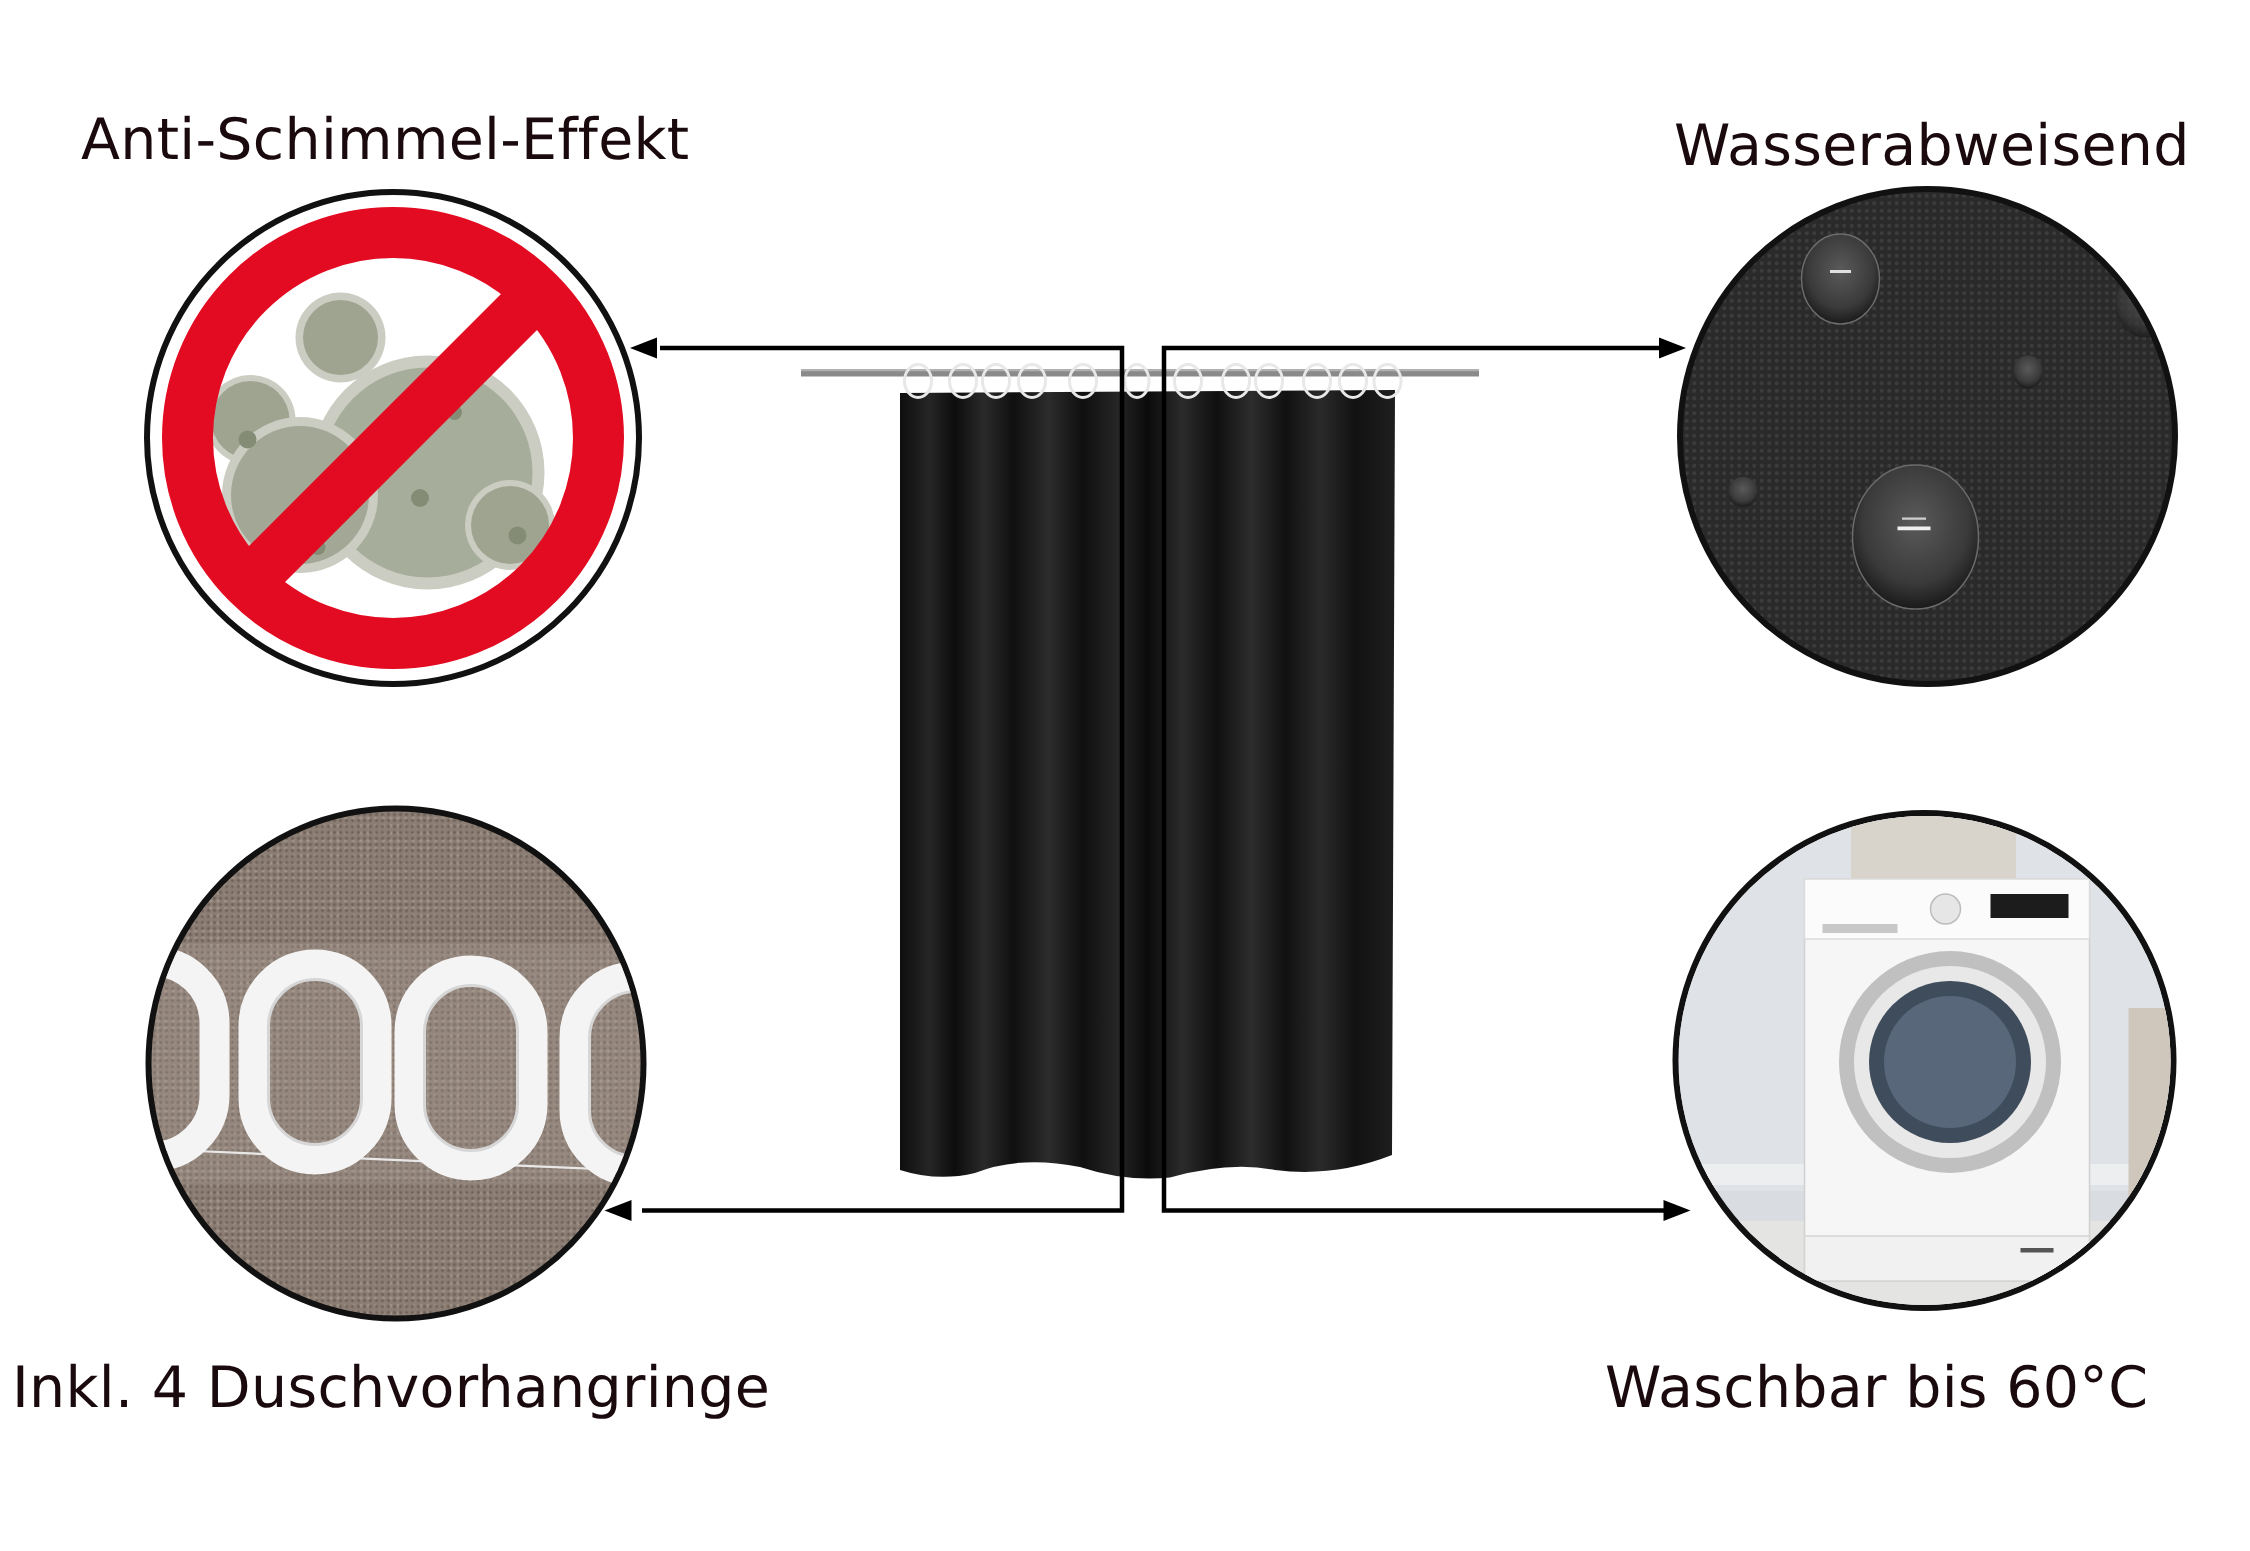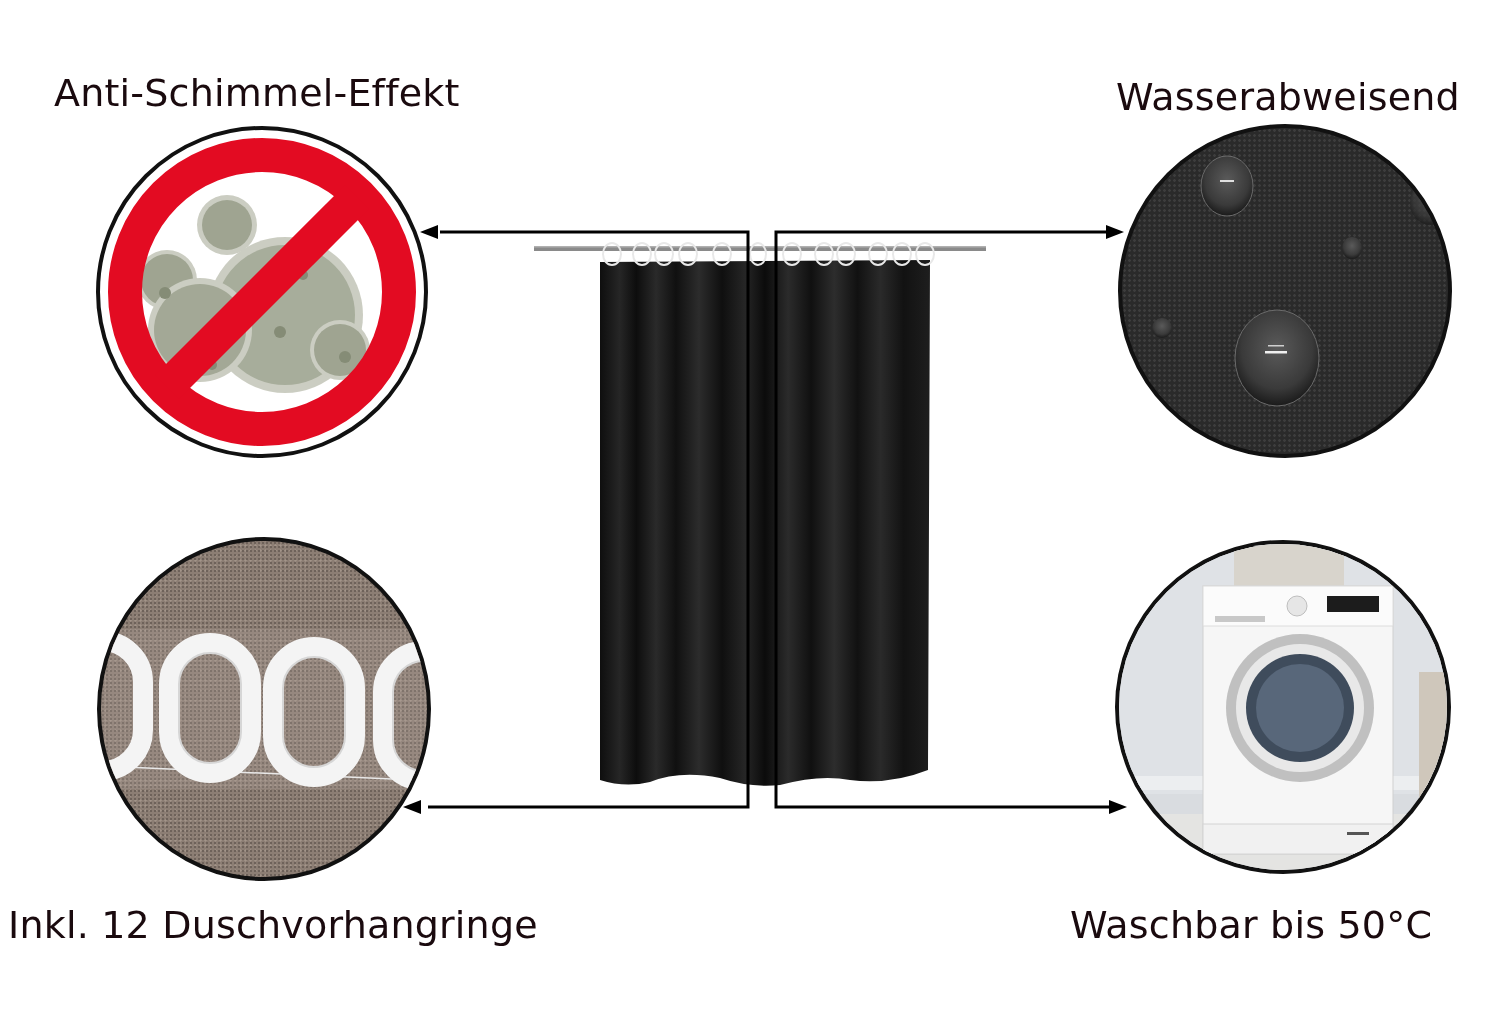--- a/index.html
+++ b/index.html
@@ -9,22 +9,22 @@
            letter-spacing: 0.2px; white-space: nowrap; line-height: 1; }
   .circle { position: absolute; border-radius: 50%; overflow: hidden;
             border: 4px solid #111; box-sizing: border-box; }
   svg.full { position: absolute; left: 0; top: 0; }
 </style>
 </head>
 <body>
 
 <div class="label" style="left:54px; top:74px;">Anti-Schimmel-Effekt</div>
 <div class="label" style="left:1116px; top:78px;">Wasserabweisend</div>
-<div class="label" style="left:8px; top:906px;">Inkl. 12 Duschvorhangringe</div>
-<div class="label" style="left:1070px; top:906px;">Waschbar bis 50°C</div>
+<div class="label" style="left:8px; top:906px;">Inkl. 4 Duschvorhangringe</div>
+<div class="label" style="left:1070px; top:906px;">Waschbar bis 60°C</div>
 
 <div style="position:absolute; left:95px; top:125px; width:334px; height:334px;">
   <svg width="334" height="334" viewBox="0 0 334 334">
     <circle cx="167" cy="167" r="164" fill="#ffffff" stroke="#111" stroke-width="4"></circle>
 
     <g opacity="0.95">
       <circle cx="190" cy="190" r="78" fill="#c9cbbf"></circle>
       <circle cx="190" cy="190" r="70" fill="#a3a996"></circle>
       <circle cx="132" cy="100" r="30" fill="#c9cbbf"></circle>
       <circle cx="132" cy="100" r="25" fill="#9aa08c"></circle>

